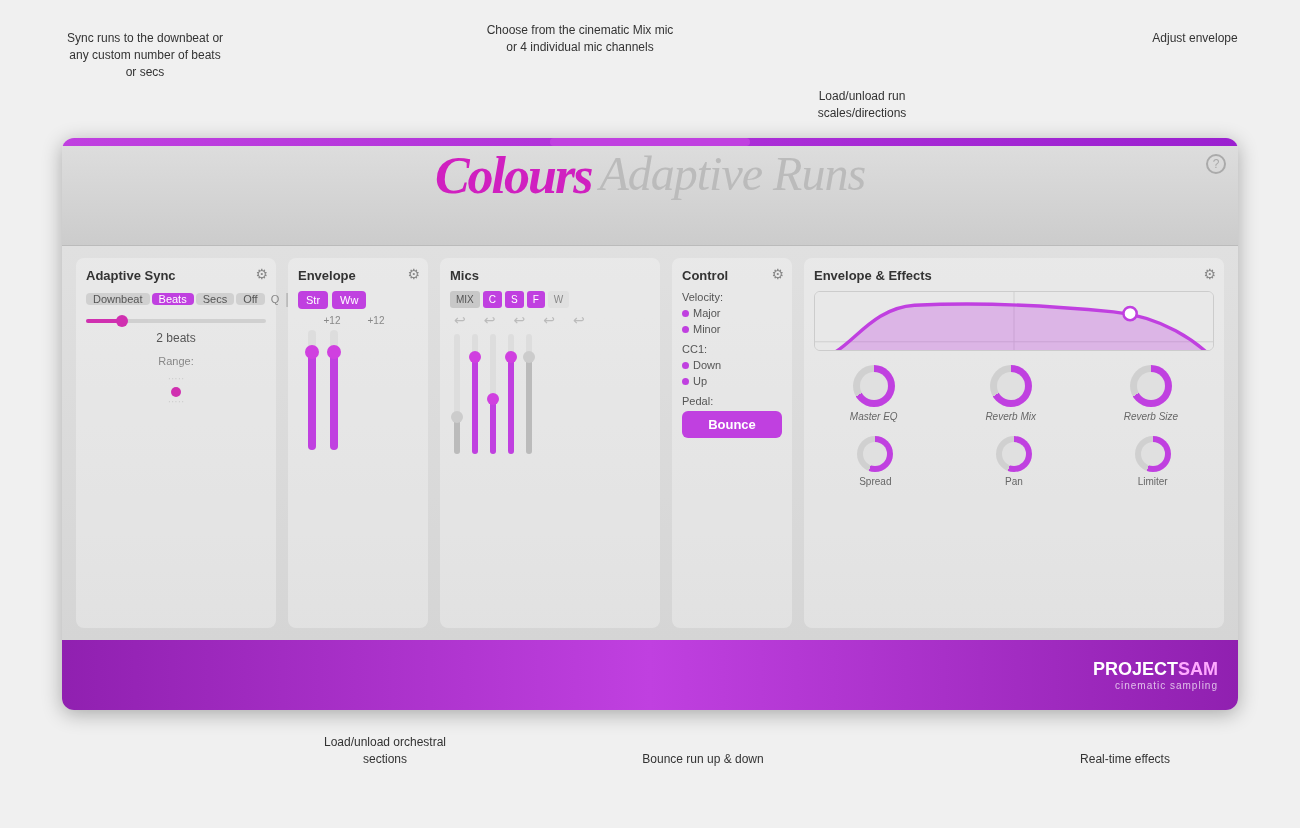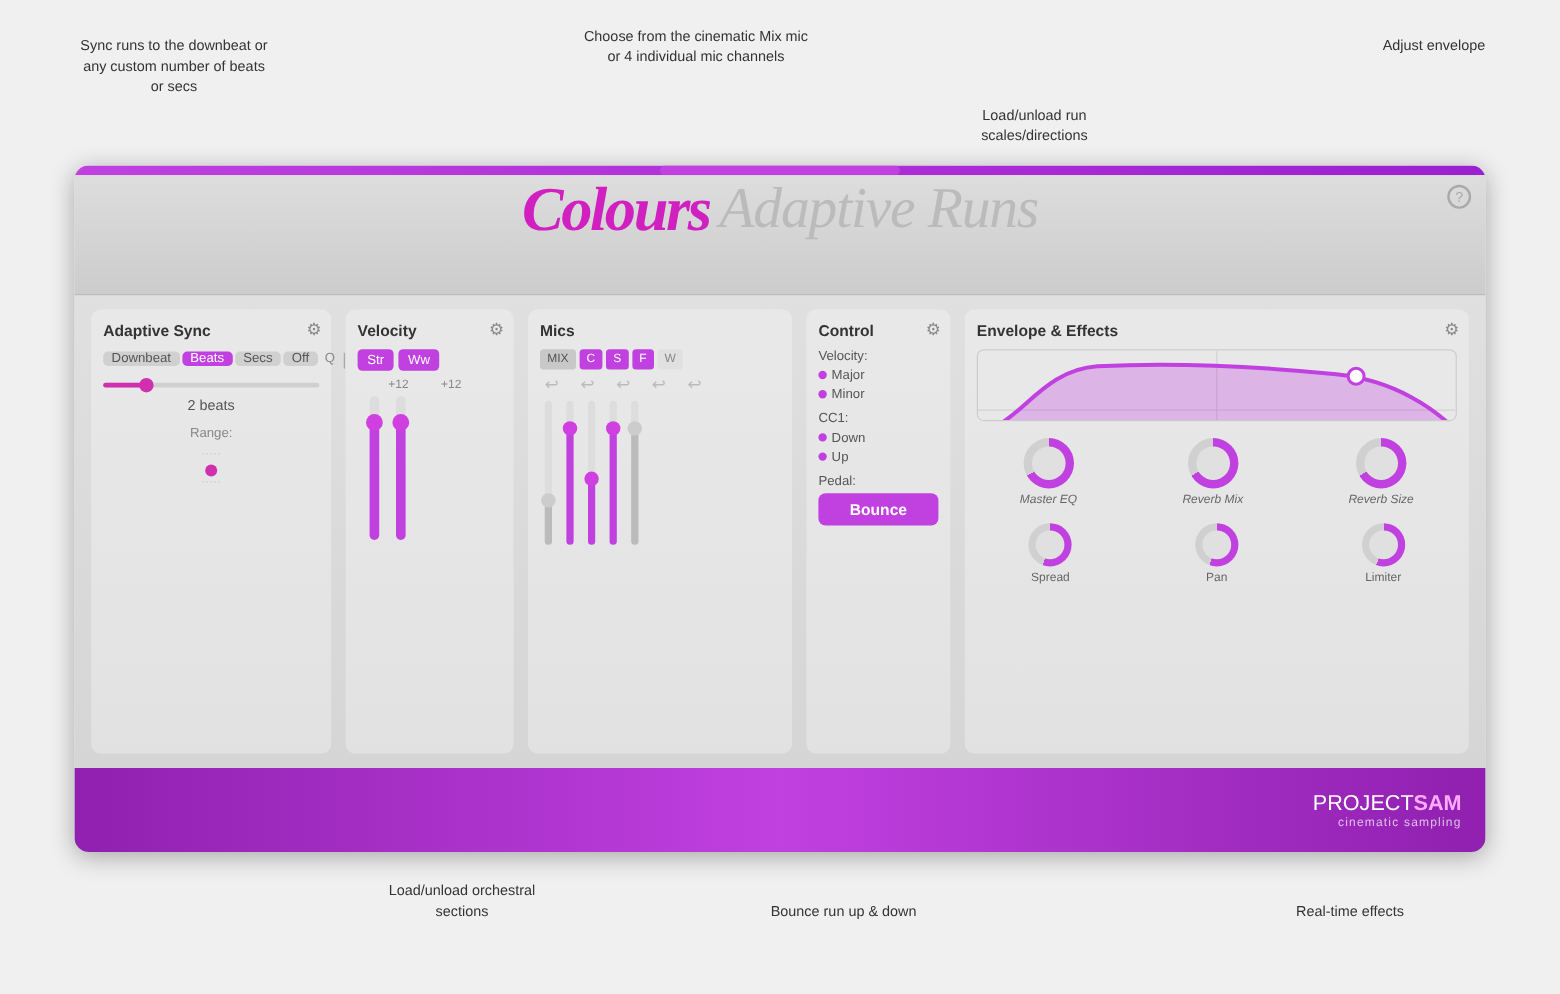--- a/index.html
+++ b/index.html
@@ -553,21 +553,21 @@
       display: flex;
       align-items: center;
       justify-content: flex-end;
       padding: 0 20px;
     }
     .projectsam-logo {
       text-align: right;
     }
     .projectsam-logo .proj {
       font-size: 18px;
-      font-weight: normal;
+      font-weight: bold;
       color: white;
     }
     .projectsam-logo .sam {
       font-size: 18px;
       font-weight: bold;
       color: #ffaaff;
     }
     .projectsam-logo .sub {
       font-size: 10px;
       color: rgba(255,255,255,0.7);
@@ -629,21 +629,21 @@
           <span>Range:</span>
           <span style="font-size:10px;color:#ccc;">·····</span>
           <div class="range-slider-mini">
             <div class="range-mini-thumb"></div>
           </div>
           <span style="font-size:10px;color:#ccc;">·····</span>
         </div>
       </div>
 
       <div class="panel panel-sections">
-        <div class="panel-title">Velocity</div>
+        <div class="panel-title">Envelope</div>
         <div class="panel-gear">⚙</div>
         <div class="section-buttons">
           <button class="sec-btn">Str</button>
           <button class="sec-btn">Ww</button>
         </div>
         <div class="sec-labels">
           <span class="sec-label">+12</span>
           <span class="sec-label">+12</span>
         </div>
         <div class="faders-row">

